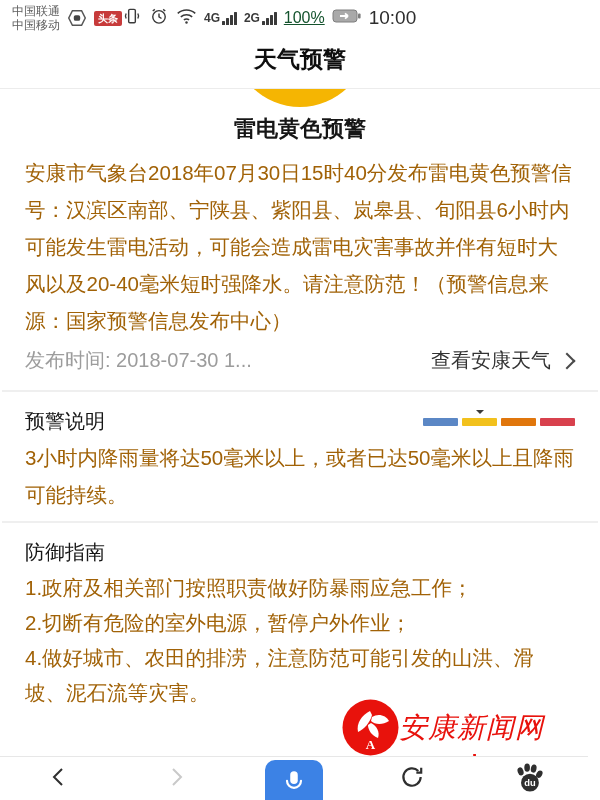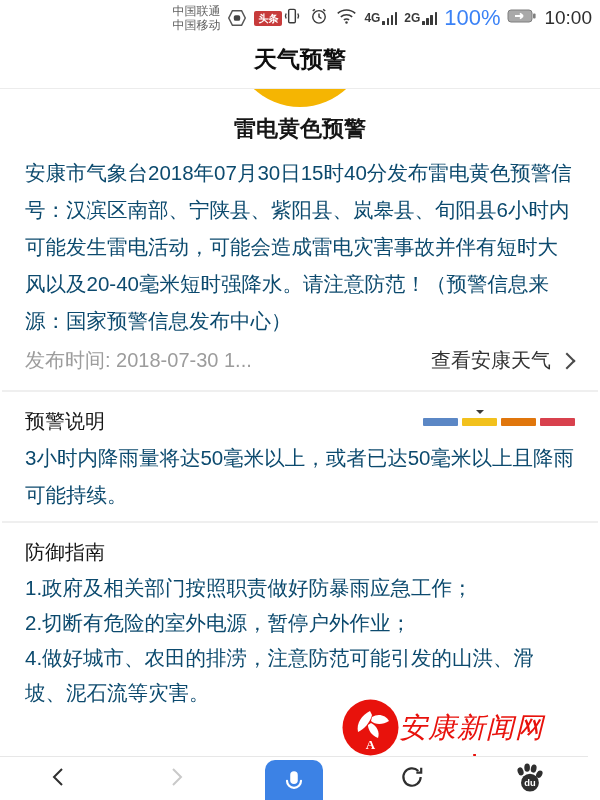--- a/index.html
+++ b/index.html
@@ -2,46 +2,46 @@
 <html><head>
 <meta charset="utf-8">
 <style>
   html,body{margin:0;padding:0;}
   body{
     width:600px;height:800px;position:relative;overflow:hidden;
     background:#ffffff;color:#333;
     font-family:"Liberation Sans","DejaVu Sans",sans-serif;
   }
   
-  .statusbar{height:36px;display:flex;justify-content:flex-end;align-items:center;
+  .statusbar{height:36px;display:flex;justify-content:flex-start;align-items:center;
     padding:0 8px 0 12px;box-sizing:border-box;}
   .sb-left{display:flex;align-items:center;gap:6px;}
   .carrier{font-size:12px;line-height:14px;color:#5e5e5e;}
   .hexicon{width:22px;height:22px;}
   .badge{background:#c73b3b;color:#fff;font-size:10px;line-height:15px;padding:0 4px;
     border-radius:2px;font-weight:bold;}
   .sb-right{display:flex;align-items:center;gap:7px;color:#3a3a3a;}
   .sb-ico{display:inline-block;}
   .signal{display:inline-flex;align-items:flex-end;gap:1px;}
   .net-label{font-size:12px;font-weight:bold;color:#3a3a3a;align-self:flex-start;margin-right:1px;}
   .sig-bars{display:inline-flex;align-items:flex-end;gap:1.5px;}
   .sig-bars i{display:block;width:2.6px;background:#3a3a3a;border-radius:0.5px;}
-  .sb-text{font-size:22px;color:#3b82f6;}
+  .sb-text{font-size:16px;color:#14532d;text-decoration:underline;}
   .time{font-size:19px;color:#2d2d2d;}
   
   .page-title{text-align:center;font-size:23px;font-weight:bold;color:#0e0e0e;
     padding:8px 0 13px;font-family:Liberation Mono, monospace;}
   .header-divider{border:0;border-top:1px solid #ececec;margin:0;}
   
   .circle-clip{height:19px;overflow:hidden;position:relative;}
   .yellow-circle{position:absolute;left:50%;transform:translateX(-50%);
     top:-118px;width:136px;height:136px;border-radius:50%;background:#f5b502;}
   .alert-title{text-align:center;font-size:22px;font-weight:bold;color:#161616;
     margin:0;padding:6px 0 10px;}
-  .body-text{padding:0 25px;font-size:20.5px;line-height:37px;color:#0c4a6e;
+  .body-text{padding:0 25px;font-size:20.5px;line-height:37px;color:#a16207;
     word-break:break-all;margin:0;}
   .meta-row{display:flex;justify-content:space-between;align-items:center;
     padding:8px 25px 16px;}
   .pub-time{color:#9c9c9c;font-size:20px;}
   .weather-link{display:flex;align-items:center;font-size:20px;color:#333;cursor:pointer;}
   .chev-right{width:10px;height:10px;border-right:2px solid #4a4a4a;border-bottom:2px solid #4a4a4a;
     transform:rotate(-45deg);margin-left:10px;margin-right:2px;}
   
   .section-sep{border:0;border-top:2px solid #efefef;margin:0 2px;}
   .section{padding:16px 25px 8px;}

